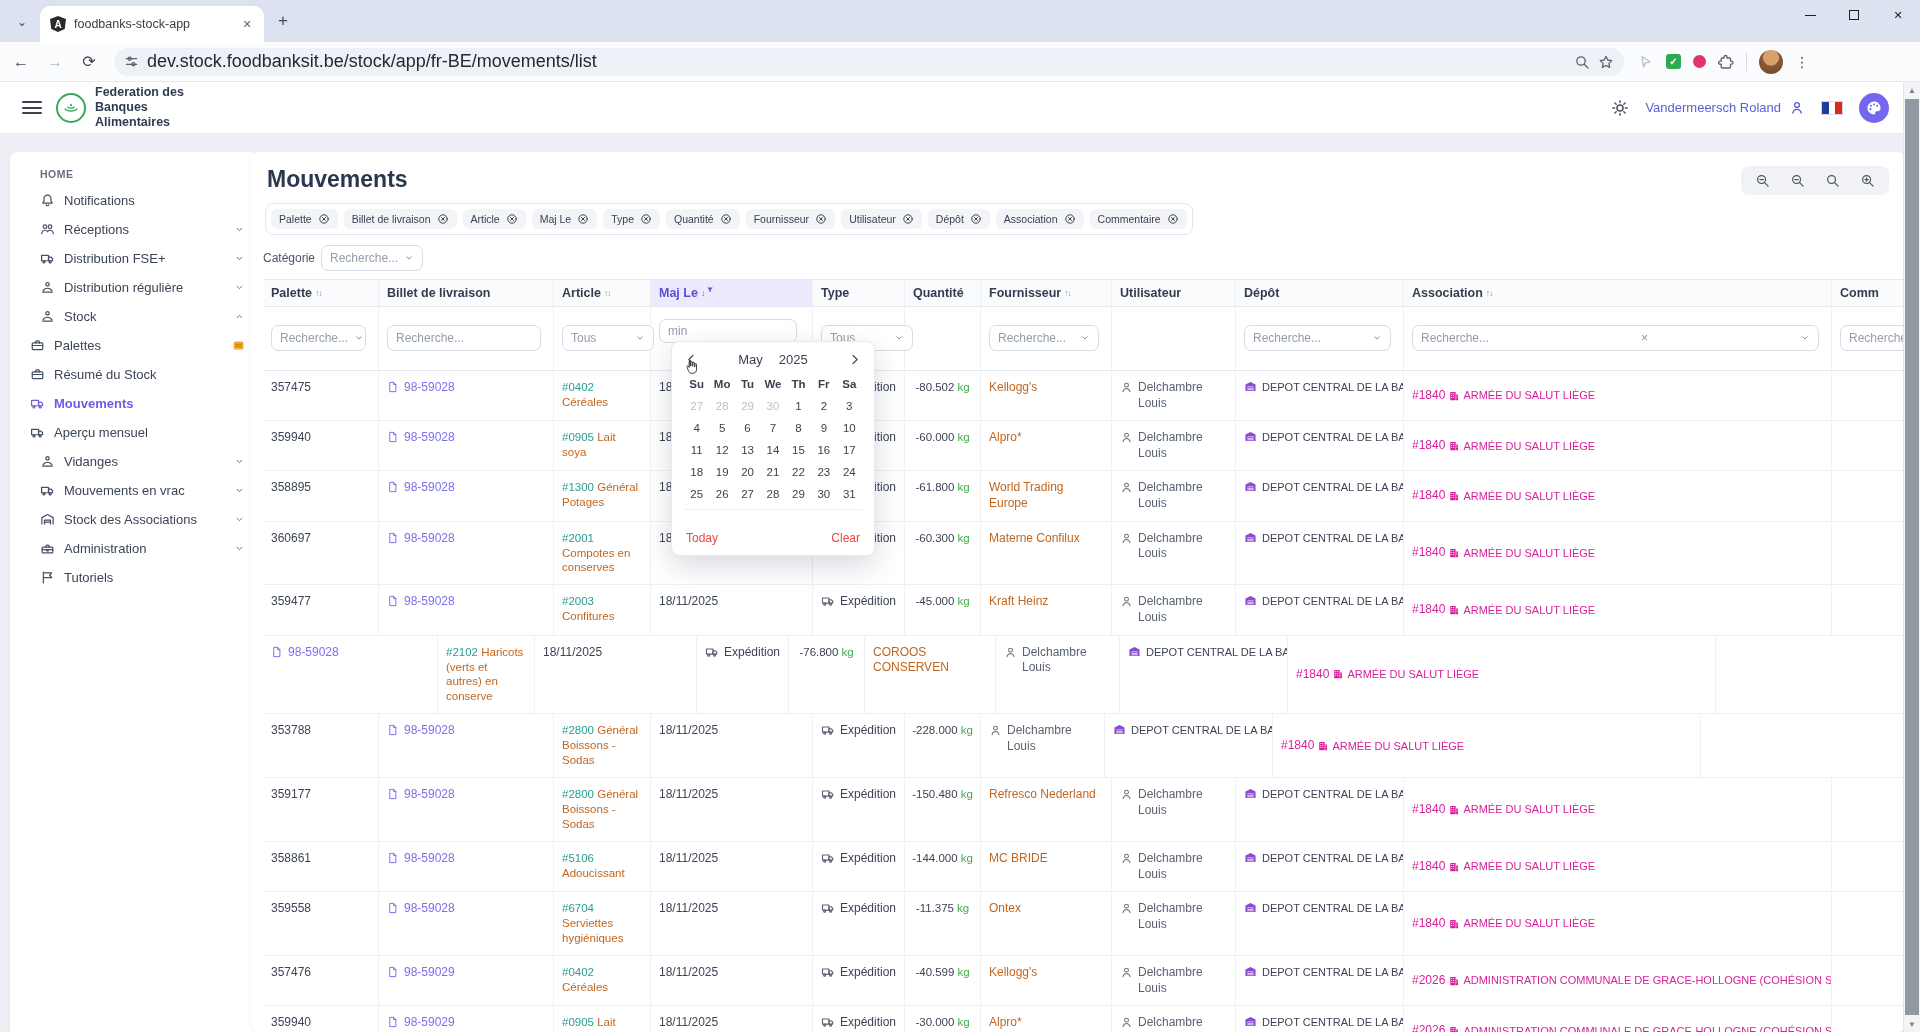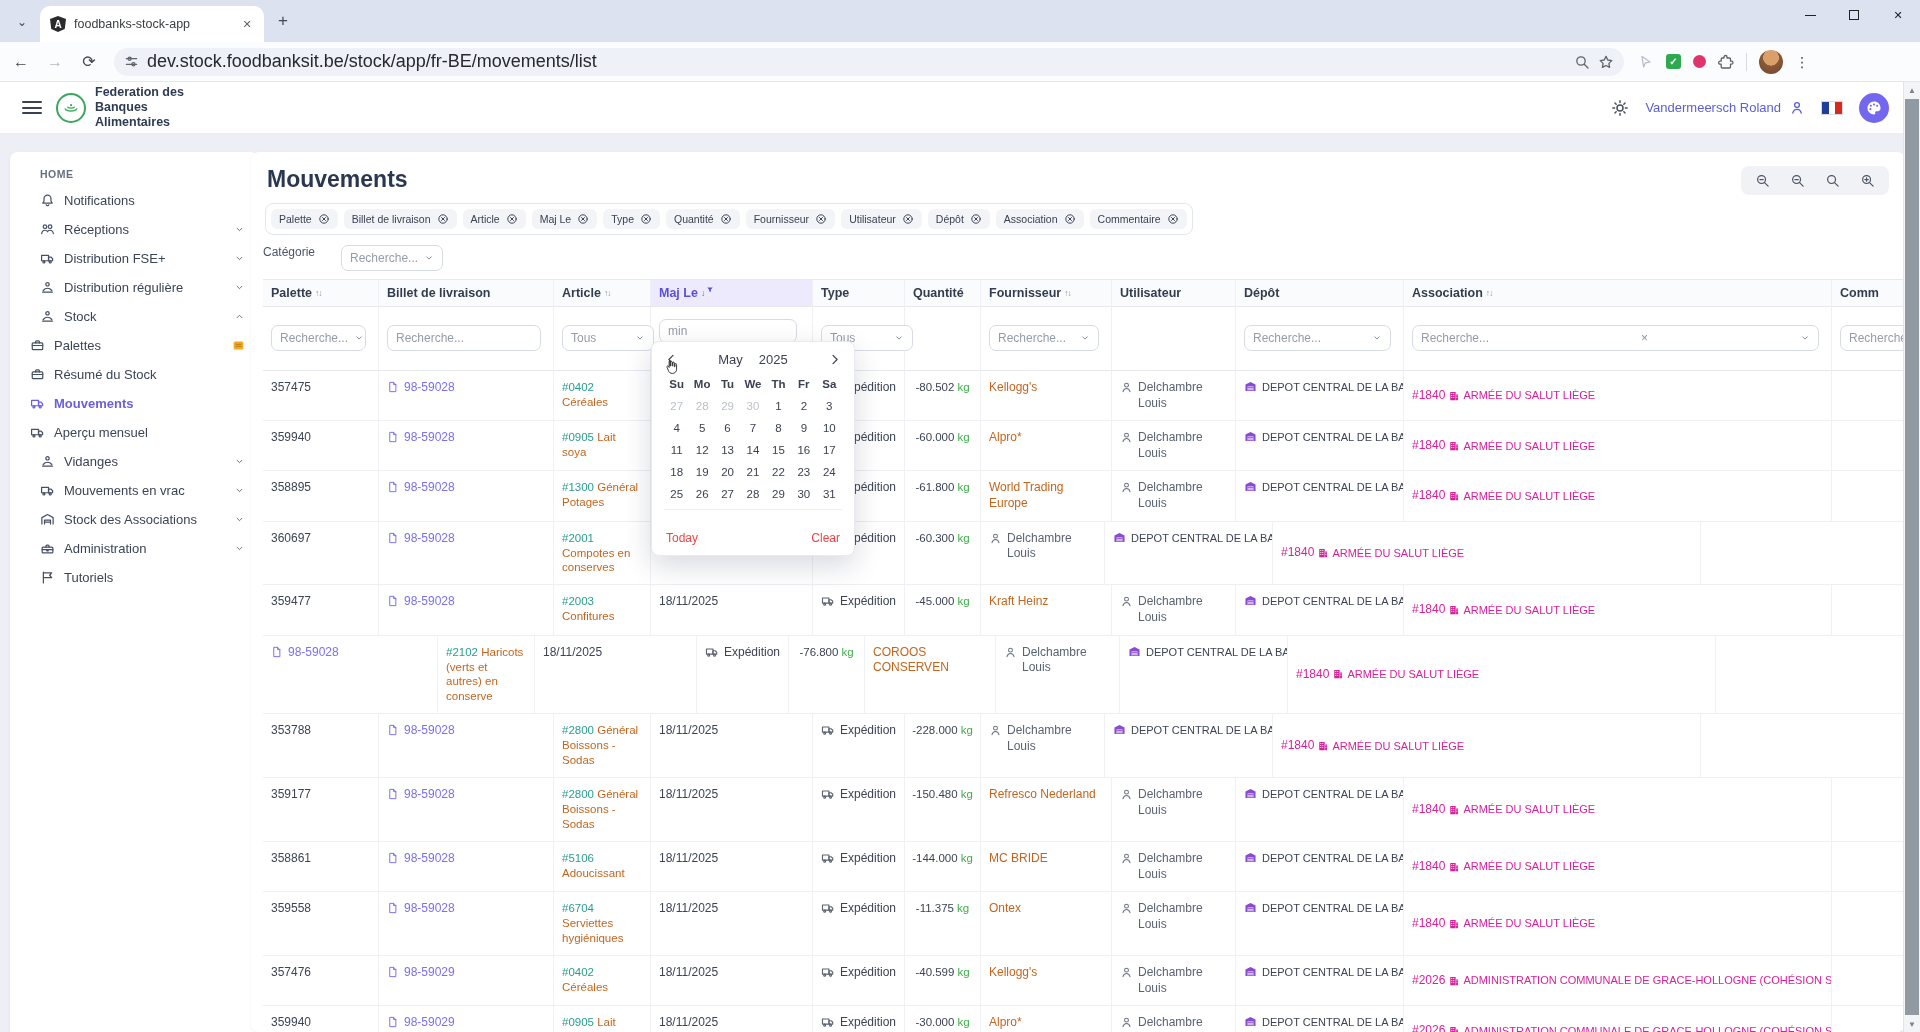--- a/index.html
+++ b/index.html
@@ -73,21 +73,21 @@
   .titlerow{display:flex;align-items:flex-start;padding:14px 16px 6px 16px}
   .pagetitle{font-size:23px;font-weight:bold;color:#2b3750}
   .zoomtools{margin-left:auto;background:#f0f2f6;border-radius:8px;padding:7px 14px;display:flex;gap:20px}
   .zoomtools .icon{width:15px;height:15px;color:#4d5566}
 
   .chipbox{margin:2px 12px 0 7px;display:inline-flex;flex-wrap:nowrap;gap:6px;border:1px solid #e3e6ed;border-radius:8px;padding:5px;background:#fff;margin-left:7px}
   .chipwrap{padding:0 12px 0 7px}
   .chip{display:inline-flex;align-items:center;gap:6px;background:#f3f4f7;border-radius:6px;padding:4px 8px;font-size:10.5px;color:#3a4152}
   .chip .chip-x{width:12px;height:12px;color:#3a4152}
 
-  .catrow{display:flex;align-items:flex-start;gap:26px;padding:10px 12px 8px 12px}
+  .catrow{display:flex;align-items:center;gap:6px;padding:10px 12px 8px 12px}
   .catlabel{font-size:12px;color:#4a5468}
   .fselect{display:flex;align-items:center;justify-content:space-between;gap:6px;border:1px solid #d7dbe3;border-radius:7px;height:26px;padding:0 8px;background:#fff;min-width:92px}
   .fselect .ph{font-size:12px;color:#959daa;white-space:nowrap}
   .fselect .chev{width:10px;height:10px;color:#6b7380}
   .fselect .fx{font-size:12px;color:#8a93a4}
 
   
   .tablewrap{margin:0 0 0 12px;border-top:1px solid #e6e8ee;overflow:hidden}
   .thead,.tfilter,.tr{display:flex;width:1699px}
   .th{padding:6px 8px;font-size:12.5px;font-weight:bold;color:#333d4f;background:#fafbfd;border-right:1px solid #eef0f4;border-bottom:1px solid #e6e8ee;display:flex;align-items:center;gap:2px;white-space:nowrap}
@@ -125,21 +125,21 @@
   .td .person-ic{width:13px;height:13px;color:#6b7482;margin-top:1px}
   .td.col-utilisateur{color:#5a6372}
   .td .depot-ic{width:13px;height:13px;color:#8a4bd4;margin-top:0}
   .td.col-depot{font-size:11px;white-space:nowrap}
   .td.col-association{white-space:nowrap;align-items:center;gap:3px}
   .assoc-code{color:#d6219c;font-size:12px}
   .assoc-name{color:#d6219c;font-size:11px}
   .td .building-ic{width:12px;height:12px;color:#d6219c}
 
   
-  .calendar{position:absolute;top:34px;left:0;width:204px;background:#fff;border:1px solid #e8eaf0;border-radius:8px;
+  .calendar{position:absolute;top:34px;left:20px;width:204px;background:#fff;border:1px solid #e8eaf0;border-radius:8px;
             box-shadow:0 10px 28px rgba(20,25,60,.16);padding:10px 12px 8px 12px;z-index:40}
   .cal-head{display:flex;align-items:center;margin-bottom:6px}
   .cal-nav{width:15px;height:15px;color:#3b4252}
   .cal-my{flex:1;display:flex;justify-content:center;gap:16px;font-size:13px;color:#3b4252}
   .cal-dows,.cal-days{display:grid;grid-template-columns:repeat(7,1fr)}
   .cal-dows span{font-size:11.5px;font-weight:bold;color:#3b4252;text-align:center;padding:5px 0}
   .cal-days span{font-size:11.5px;color:#3b4252;text-align:center;padding:5px 0;border-radius:5px}
   .cal-days span.muted{color:#b9bfc9}
   .cal-foot{display:flex;justify-content:space-between;border-top:1px solid #eef0f4;margin-top:4px;padding:21px 2px 2px 2px;font-size:12px;color:#ef4444}
   .handcursor{position:absolute;left:10px;top:16px;z-index:41}
@@ -1013,20 +1013,21 @@
                   <circle cx="4.2" cy="11.6" r="1.1"></circle>
                   <circle cx="10.9" cy="11.6" r="1.1"></circle>
                 </svg>
               </span>
               <span>Expédition</span>
             </div>
             <div class="td col-quantite">
               <span class="qval">-60.300</span>
               <span class="qunit">kg</span>
             </div>
+            <div class="td col-fournisseur">Materne Confilux</div>
             <div class="td col-utilisateur">
               <span class="icon person-ic">
                 <svg viewBox="0 0 16 16" fill="none" stroke="currentColor" stroke-width="1.3" stroke-linecap="round" stroke-linejoin="round">
                   <circle cx="8" cy="5.1" r="2.4"></circle>
                   <path d="M3.7 13.2c.6-2.6 2.3-3.9 4.3-3.9s3.7 1.3 4.3 3.9"></path>
                 </svg>
               </span>
               <span>Delchambre Louis</span>
             </div>
             <div class="td col-depot">

